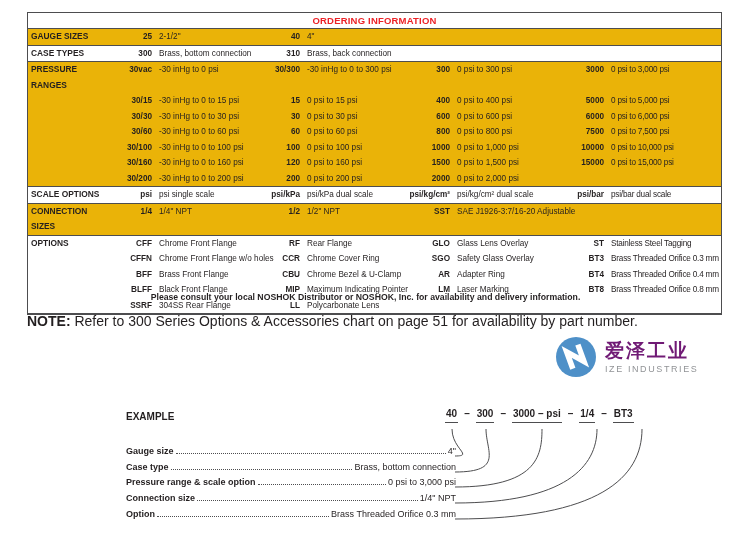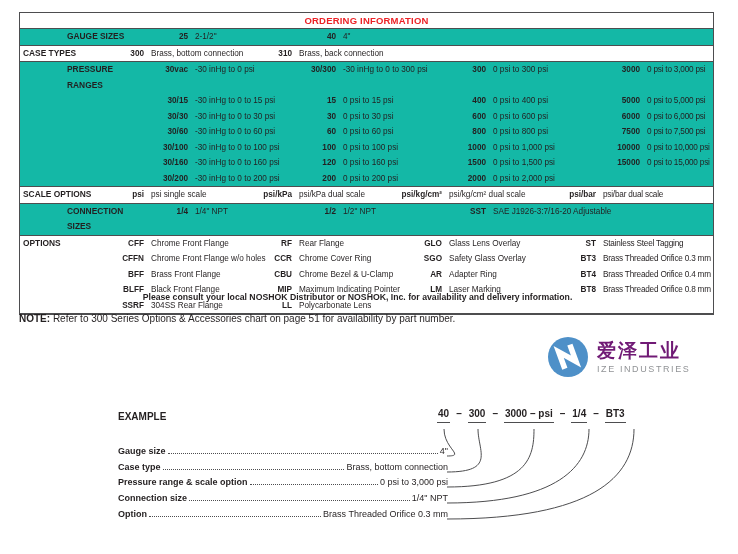--- a/index.html
+++ b/index.html
@@ -1,50 +1,50 @@
 <!DOCTYPE html>
 <html><head>
 <meta charset="utf-8">
 <style>
   html,body { margin:0; padding:0; }
   body {
     width:738px; height:554px; position:relative; background:#ffffff;
     font-family:"Liberation Sans", sans-serif; color:#231f20;
     -webkit-font-smoothing:antialiased;
   }
-  .page { position:absolute; inset:0; overflow:hidden; }
+  .page { position:absolute; inset:0; overflow:hidden;margin-left:8px; }
 
   
   .otable {
     position:absolute; left:19px; top:12px; width:695px; box-sizing:border-box;
     border:1.5px solid #4d4d4f; border-bottom-width:2.5px; background:#fff;
   }
   .thead {
     text-align:center; font-weight:bold; font-size:9.5px; line-height:15px;
     color:#ec2227; letter-spacing:.2px; border-bottom:1.4px solid #4d4d4f;
   }
   .section { border-bottom:1.4px solid #4d4d4f; }
   .section:last-child { border-bottom:none; }
-  .section.tint { background:#14b8a6;padding-left:44px; }
+  .section.tint { background:#eab308; }
   .tline {
     display:grid;
     grid-template-columns:88px 36px 106px 42px 106px 44px 106px 48px 1fr;
     font-size:8.2px; line-height:15.5px; align-items:baseline;
   }
   .lbl { font-weight:bold; padding-left:3px; padding-right:6px; font-size:8.4px; }
   .code { font-weight:bold; text-align:right; white-space:nowrap; }
   .desc { padding-left:7px; white-space:nowrap; }
   .tline > .desc:last-child { letter-spacing:-0.2px; }
 
   
   .consult {
     position:absolute; left:19px; top:292px; width:677px; text-align:center;
     font-weight:bold; font-size:8.7px;
   }
-  .note { position:absolute; left:19px; top:313px; font-size:10px; }
+  .note { position:absolute; left:19px; top:313px; font-size:14px; }
   .note b { font-weight:bold; }
 
   
   .logo { position:absolute; left:547px; top:336px; display:flex; align-items:center; }
   .logo-icon { width:42px; height:42px; display:block; }
   .logo-text { margin-left:8px; }
   .logo-cn { font-size:19px; font-weight:bold; color:#701a75; letter-spacing:2px; line-height:20px; }
   .logo-en { font-size:9px; color:#919396; letter-spacing:1.6px; margin-top:3px; }
 
   

